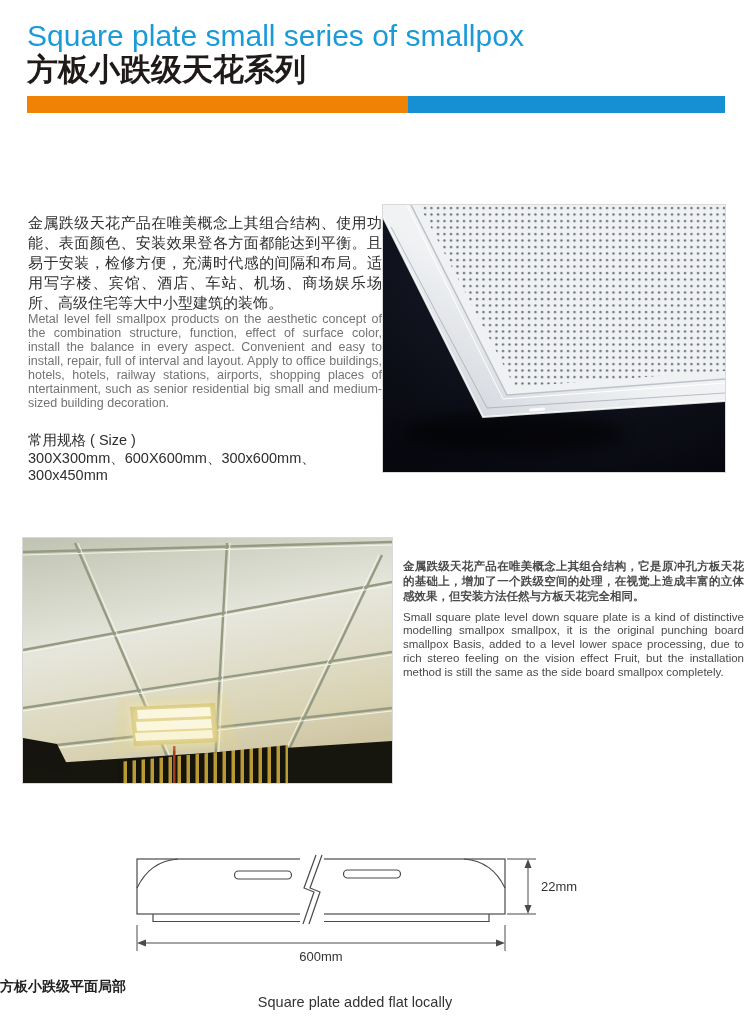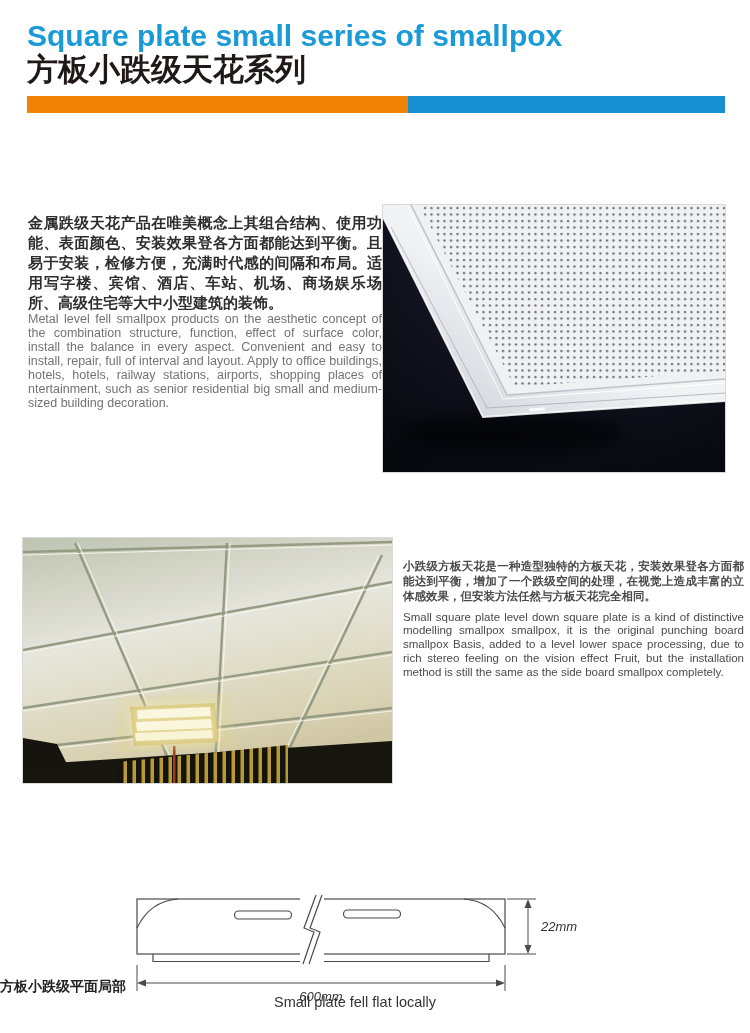--- a/index.html
+++ b/index.html
@@ -1,50 +1,50 @@
 <!DOCTYPE html>
 <html><head>
 <meta charset="utf-8">
 <style>
   html,body{margin:0;padding:0;background:#ffffff;}
   .page{position:relative;width:750px;height:1033px;background:#fff;overflow:hidden;
         font-family:"Liberation Sans",sans-serif;color:#303030;}
 
   
   .title-en{position:absolute;left:27px;top:20px;font-size:30px;line-height:32px;
-            color:#1b9ad8;font-weight:700;letter-spacing:0;}
+            color:#1b9ad8;font-weight:400;letter-spacing:0;}
   .title-zh{position:absolute;left:27px;top:52px;font-size:31px;line-height:36px;
             color:#1f1a17;font-weight:bold;font-family:"Liberation Serif",serif;}
   .hbar{position:absolute;left:27px;top:96px;width:698px;height:17px;display:flex;}
   .hbar .orange{width:381px;height:100%;background:#f08205;}
   .hbar .blue{flex:1;height:100%;background:#1690d2;}
 
   
   .intro-zh{position:absolute;left:28px;top:198px;width:354px;font-size:15px;
-            line-height:20px;text-align:justify;color:#2e2e2e;font-weight:700;}
+            line-height:20px;text-align:justify;color:#2e2e2e;font-weight:400;}
   .intro-en{position:absolute;left:28px;top:299px;width:354px;font-size:12.5px;
             line-height:14px;text-align:justify;color:#737373;}
   .size-block{position:absolute;left:28px;top:432px;width:360px;font-size:14.5px;
               line-height:17.5px;color:#2e2e2e;}
 
   
   .product-photo{position:absolute;left:383px;top:205px;width:342px;height:267px;
                  outline:1px solid #d9d9d9;}
   .product-photo svg{display:block;}
 
   
   .ceiling-photo{position:absolute;left:23px;top:538px;width:369px;height:245px;
                  outline:1px solid #d9d9d9;}
   .detail-zh{position:absolute;left:403px;top:547px;width:341px;font-size:11.5px;
              line-height:15px;text-align:justify;color:#4a4a4a;font-weight:600;}
   .detail-en{position:absolute;left:403px;top:599px;width:341px;font-size:11.5px;
              line-height:13.8px;text-align:justify;color:#4a4a4a;}
 
   
-  .diagram{position:absolute;left:120px;top:888px;width:470px;height:120px;font-style:italic;}
+  .diagram{position:absolute;left:120px;top:848px;width:470px;height:120px;}
   .diagram text{font-family:"Liberation Sans",sans-serif;font-size:13px;fill:#333;}
 
   
   .cap-zh{position:absolute;left:0;top:978px;width:710px;
           font-size:14px;font-weight:600;color:#222;}
   .cap-en{position:absolute;left:0;top:994px;width:710px;text-align:center;
           font-size:14.5px;color:#333;}
 </style>
 </head>
 <body>
@@ -53,20 +53,24 @@
 
   <div class="title-en">Square plate small series of smallpox</div>
   <div class="title-zh">方板小跌级天花系列</div>
   <div class="hbar">
     <div class="orange"></div>
     <div class="blue"></div>
   </div>
 
   <p class="intro-zh">金属跌级天花产品在唯美概念上其组合结构、使用功能、表面颜色、安装效果登各方面都能达到平衡。且易于安装，检修方便，充满时代感的间隔和布局。适用写字楼、宾馆、酒店、车站、机场、商场娱乐场所、高级住宅等大中小型建筑的装饰。</p>
   <p class="intro-en">Metal level fell smallpox products on the aesthetic concept of the combination structure, function, effect of surface color, install the balance in every aspect. Convenient and easy to install, repair, full of interval and layout. Apply to office buildings, hotels, hotels, railway stations, airports, shopping places of ntertainment, such as senior residential big small and medium-sized building decoration.</p>
+  <div class="size-block">
+    <div>常用规格 ( Size )</div>
+    <div>300X300mm、600X600mm、300x600mm、300x450mm</div>
+  </div>
 
   <div class="product-photo">
     <svg width="342" height="267" viewBox="0 0 342 267">
       <defs>
         <radialGradient id="pg" cx="55%" cy="15%" r="95%">
           <stop offset="0%" stop-color="#262a38"></stop>
           <stop offset="45%" stop-color="#121420"></stop>
           <stop offset="100%" stop-color="#07080e"></stop>
         </radialGradient>
         <linearGradient id="tileGrad" x1="1" y1="0" x2="0" y2="1">
@@ -149,21 +153,21 @@
       <polygon points="107,169 192,165 195,204 111,208" fill="#c9b96a"></polygon>
       <polygon points="107,169 192,165 195,204 111,208" fill="#fff8d0" opacity="0.5" filter="url(#glow)"></polygon>
       <polygon points="114,172 187,169 188,178 115,181" fill="#fffef4"></polygon>
       <polygon points="113,184 188,181 189,190 114,193" fill="#fffef4"></polygon>
       <polygon points="112,195 189,192 190,200 113,203" fill="#fdfbe8"></polygon>
 
       <polygon points="95,160 205,155 215,210 90,215" fill="#e9d87f" opacity="0.18"></polygon>
     </svg>
   </div>
 
-  <p class="detail-zh">小跌级方板天花是一种造型独特的方板天花，安装效果登各方面都能达到平衡，增加了一个跌级空间的处理，在视觉上造成丰富的立体感效果，但安装方法任然与方板天花完全相同。</p>
+  <p class="detail-zh">金属跌级天花产品在唯美概念上其组合结构，它是原冲孔方板天花的基础上，增加了一个跌级空间的处理，在视觉上造成丰富的立体感效果，但安装方法任然与方板天花完全相同。</p>
   <p class="detail-en">Small square plate level down square plate is a kind of distinctive modelling smallpox smallpox, it is the original punching board smallpox Basis, added to a level lower space processing, due to rich stereo feeling on the vision effect Fruit, but the installation method is still the same as the side board smallpox completely.</p>
 
   <div class="diagram">
     <svg width="470" height="120" viewBox="0 0 470 120">
       <g stroke="#4a4a4a" stroke-width="1.2" fill="none">
 
         <rect x="17" y="11" width="368" height="55"></rect>
         <path d="M58,11 Q30,13 17,40"></path>
         <path d="M344,11 Q372,13 385,40"></path>
 
@@ -193,15 +197,15 @@
         <path d="M385,77 V103"></path>
         <path d="M23,95 H379"></path>
       </g>
       <polygon points="17,95 26,91.5 26,98.5" fill="#4a4a4a"></polygon>
       <polygon points="385,95 376,91.5 376,98.5" fill="#4a4a4a"></polygon>
       <text x="201" y="113" text-anchor="middle">600mm</text>
     </svg>
   </div>
 
   <div class="cap-zh">方板小跌级平面局部</div>
-  <div class="cap-en">Small plate fell flat locally</div>
+  <div class="cap-en">Square plate added flat locally</div>
 
 </div>
 
 </body></html>

